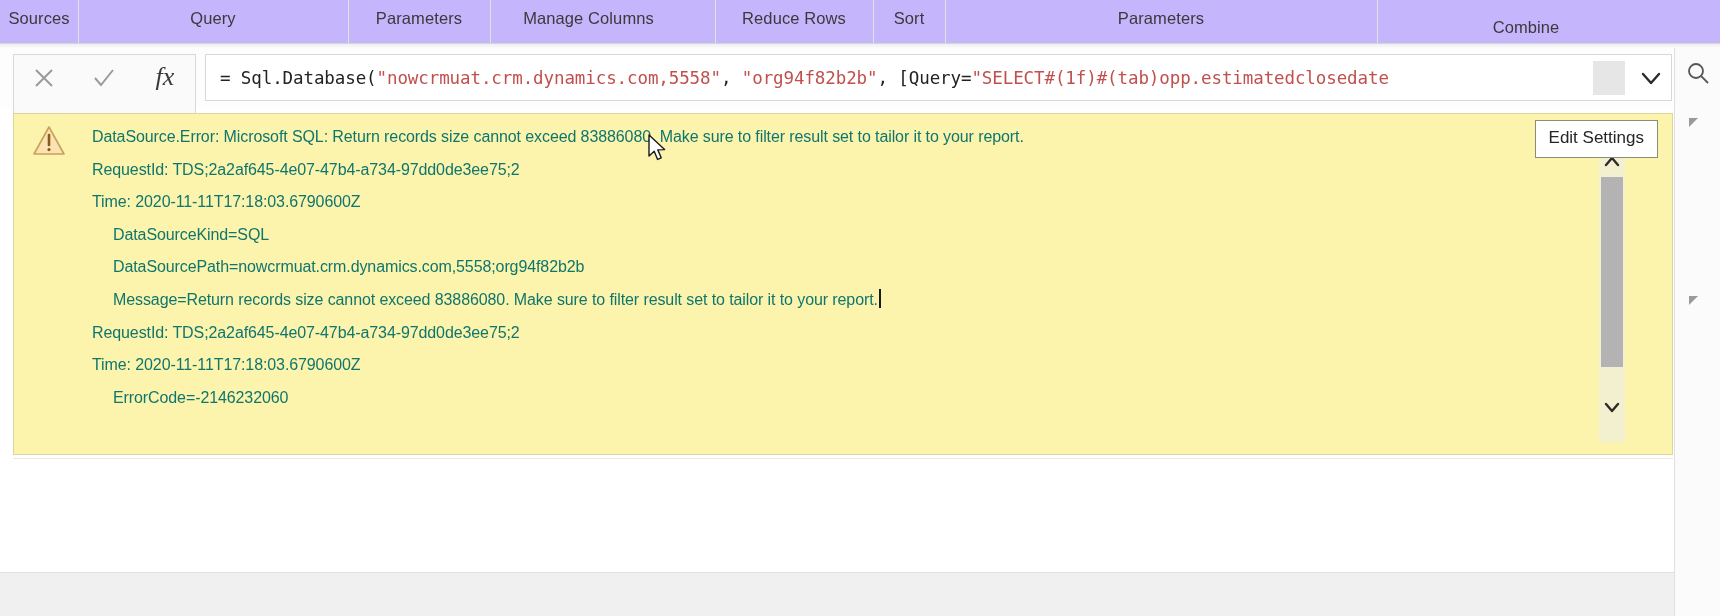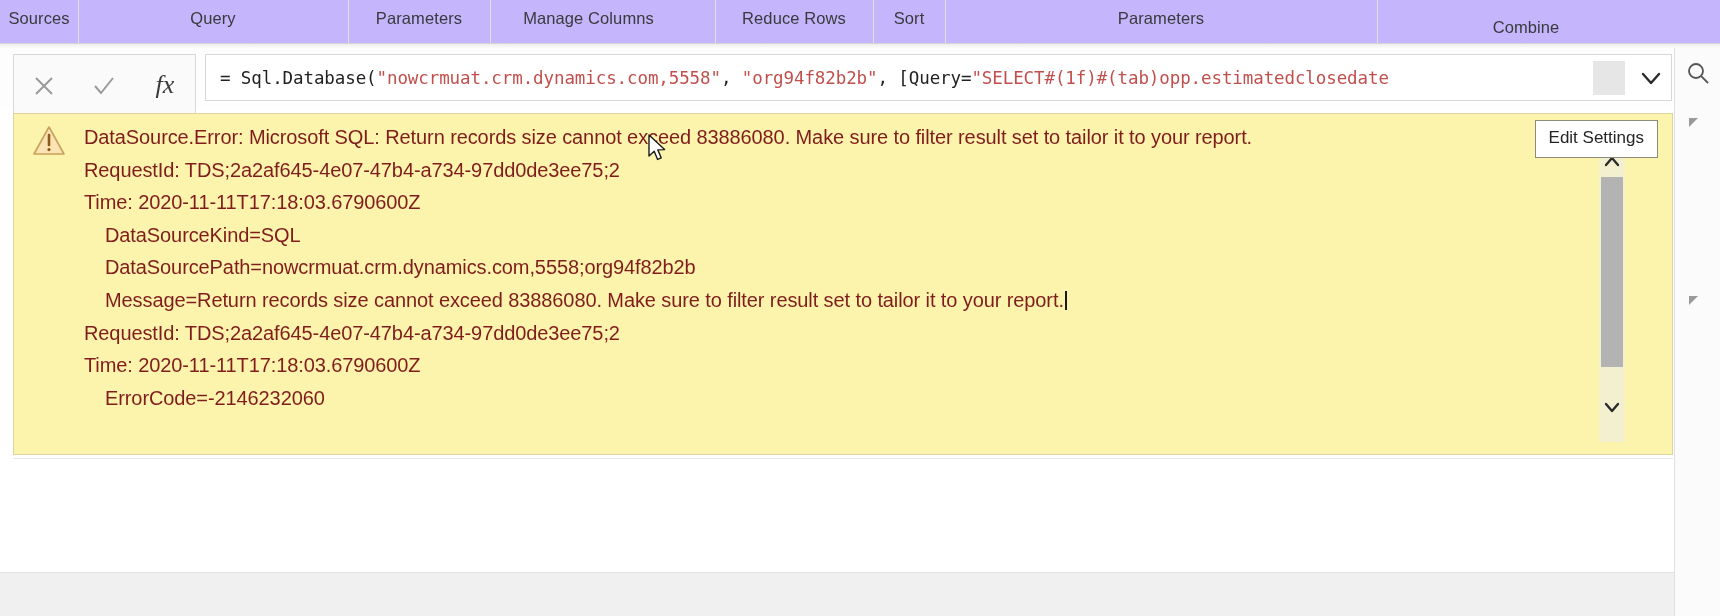--- a/index.html
+++ b/index.html
@@ -67,21 +67,20 @@
     width: 1720px; height: 60px;
     background: #fdfdfd;
   }
   .fx-btns {
     position: absolute;
     left: 13px; top: 6px;
     width: 183px; height: 64px;
     background: #fafafa;
     border: 1px solid #d8d8d8;
     display: flex;
-    align-items: center;
   }
   .fx-btns .icon-btn {
     flex: 1 1 0;
     height: 45px;
     display: flex;
     align-items: center;
     justify-content: center;
     color: #9a9a9a;
   }
   .fx-btns .icon-btn.fx-glyph {
@@ -164,25 +163,26 @@
     position: absolute;
     left: 18px; top: 10px;
     width: 34px; height: 34px;
   }
   .err-lines {
     position: absolute;
     left: 70px; top: 7px;
     right: 56px;
   }
   .err-line {
-    font-size: 20px;
-    color: #7f1d1d;
+    font-size: 16px;
+    color: #0f766e;
     line-height: 32.6px;
     white-space: nowrap;
     letter-spacing: -0.1px;
+    margin-left: 8px;
   }
   .err-line.indent1 { padding-left: 21px; }
   .caret-bar {
     display: inline-block;
     width: 2px;
     height: 19px;
     background: #1a1a1a;
     vertical-align: -3px;
     margin-left: 1px;
   }

